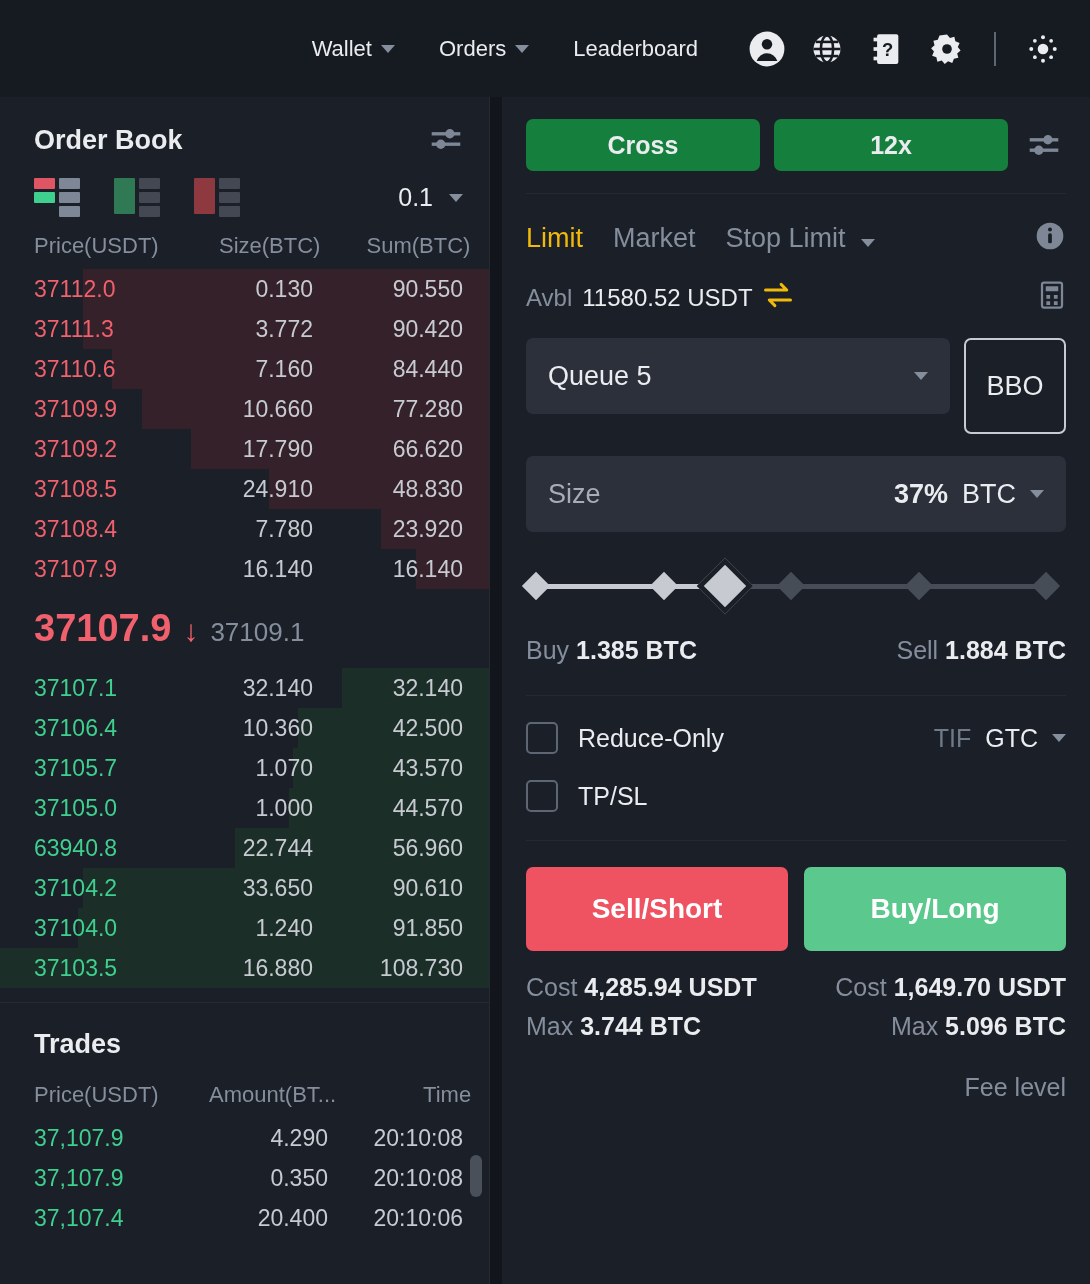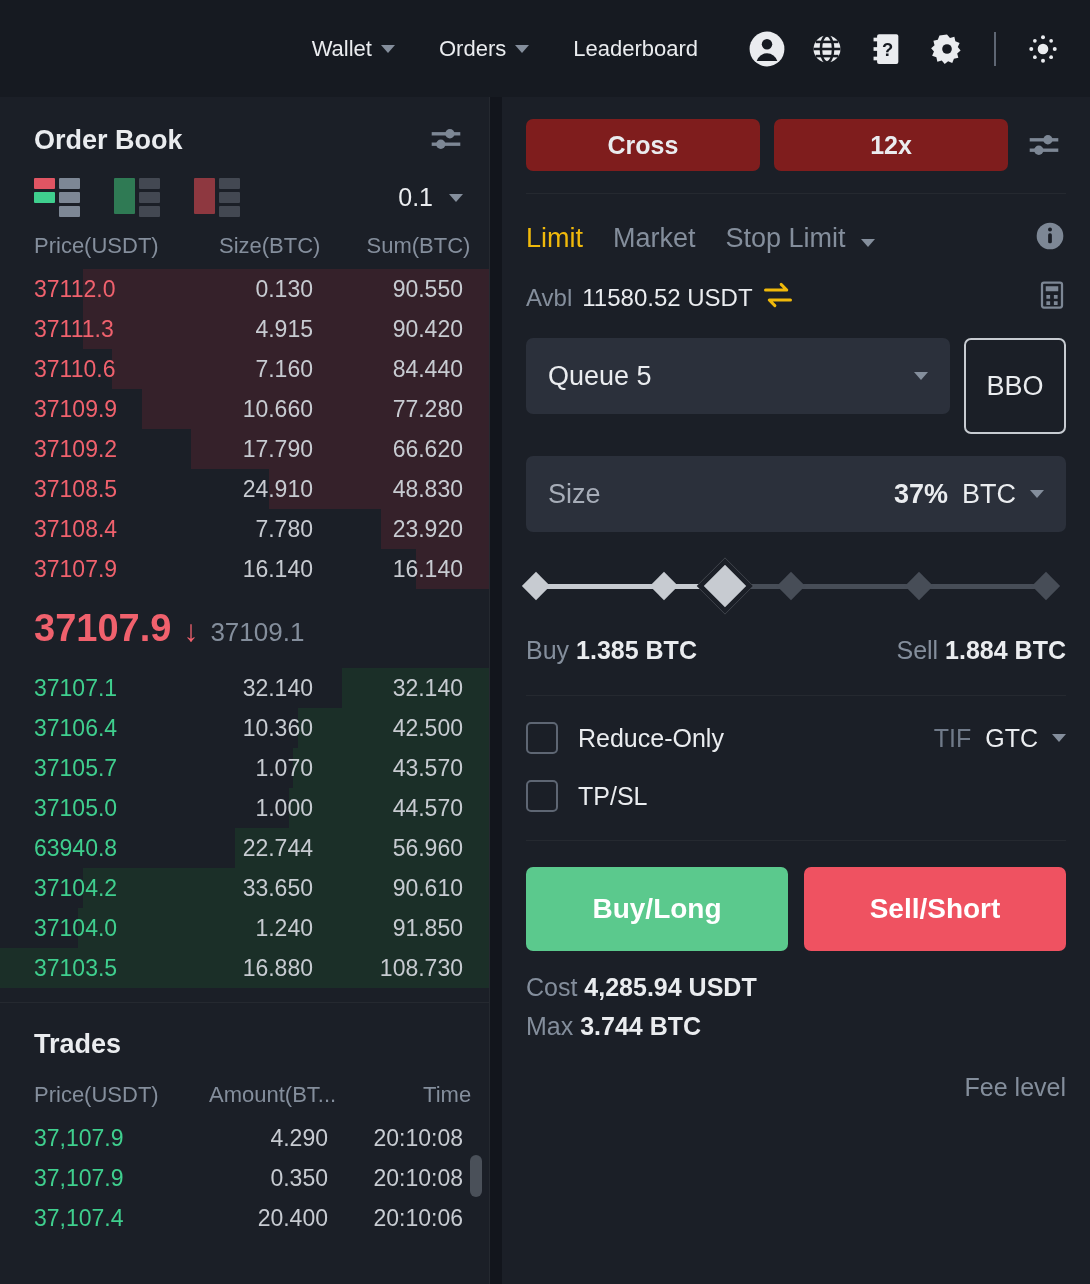--- a/index.html
+++ b/index.html
@@ -154,21 +154,21 @@
     background: #4a5059; cursor: pointer;
   }
 
   
   .mode-row {
     display: flex; align-items: center; gap: 14px;
     padding-top: 22px;
   }
   .mode-btn {
     flex: 1; height: 52px; border-radius: 7px;
-    background: #7f1d1d; color: #eaecef;
+    background: #15803d; color: #eaecef;
     font-size: 25px; font-weight: bold;
     display: flex; align-items: center; justify-content: center;
     cursor: pointer; border: none;
   }
   .mode-gear { width: 44px; display: flex; justify-content: center; cursor: pointer; }
 
   .sep { height: 1px; background: #252930; margin-top: 22px; }
 
   .type-row {
     display: flex; align-items: center; gap: 30px;
@@ -397,21 +397,21 @@
     <div id="asks-container">
         <div class="ob-row ask">
           <div class="depth" style="width: 83%;"></div>
           <span class="col-price">37112.0</span>
           <span class="col-size">0.130</span>
           <span class="col-sum">90.550</span>
         </div>
         <div class="ob-row ask">
           <div class="depth" style="width: 83%;"></div>
           <span class="col-price">37111.3</span>
-          <span class="col-size">4.915</span>
+          <span class="col-size">3.772</span>
           <span class="col-sum">90.420</span>
         </div>
         <div class="ob-row ask">
           <div class="depth" style="width: 77%;"></div>
           <span class="col-price">37110.6</span>
           <span class="col-size">7.160</span>
           <span class="col-sum">84.440</span>
         </div>
         <div class="ob-row ask">
           <div class="depth" style="width: 71%;"></div>
@@ -648,34 +648,44 @@
     </div>
 
     <div class="check-row">
       <span class="chk"></span>
       <span class="chk-lab">TP/SL</span>
     </div>
 
     <div class="sep3"></div>
 
     <div class="action-row">
+      <button class="act-btn sell-btn">Sell/Short</button>
       <button class="act-btn buy-btn">Buy/Long</button>
-      <button class="act-btn sell-btn">Sell/Short</button>
     </div>
 
     <div class="cost-row">
       <div class="cost-col">
         <div class="cost-line">
           <span class="cost-lab">Cost</span>
           <span class="cost-val">4,285.94 USDT</span>
         </div>
         <div class="cost-line">
           <span class="cost-lab">Max</span>
           <span class="cost-val">3.744 BTC</span>
         </div>
       </div>
+      <div class="cost-col right">
+        <div class="cost-line">
+          <span class="cost-lab">Cost</span>
+          <span class="cost-val">1,649.70 USDT</span>
+        </div>
+        <div class="cost-line">
+          <span class="cost-lab">Max</span>
+          <span class="cost-val">5.096 BTC</span>
+        </div>
+      </div>
     </div>
 
     <div class="fee-row">
       <span class="fee-lab">Fee level</span>
     </div>
   </div>
 </div>
 
 </body></html>

